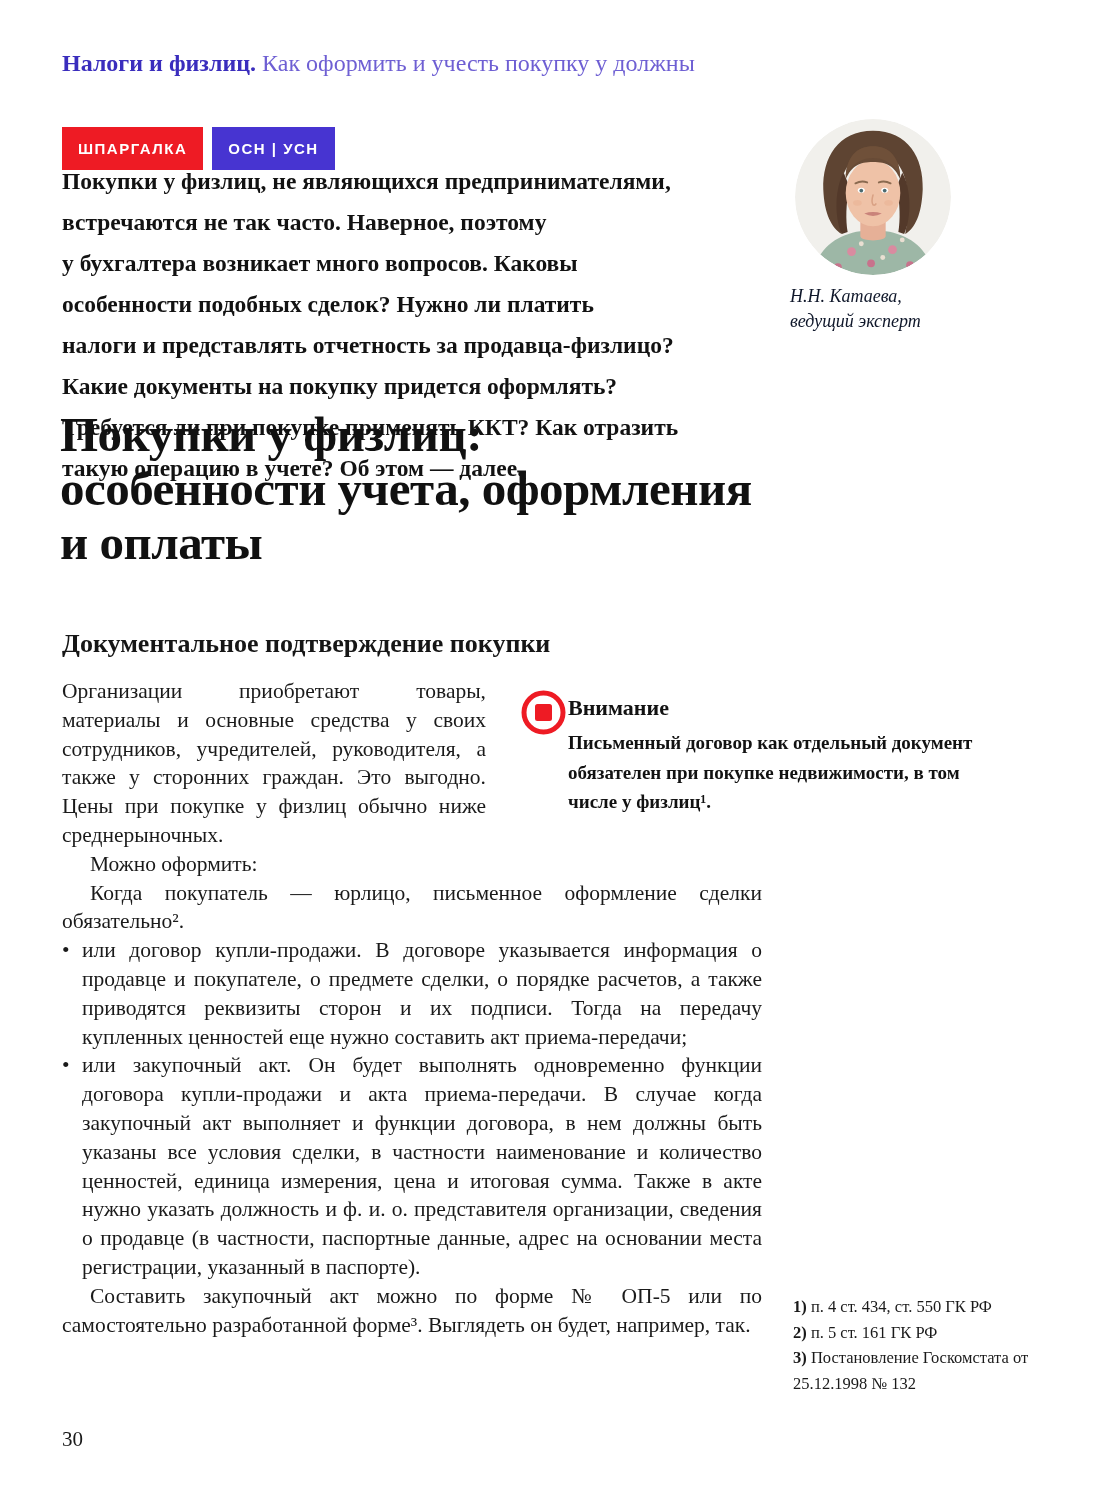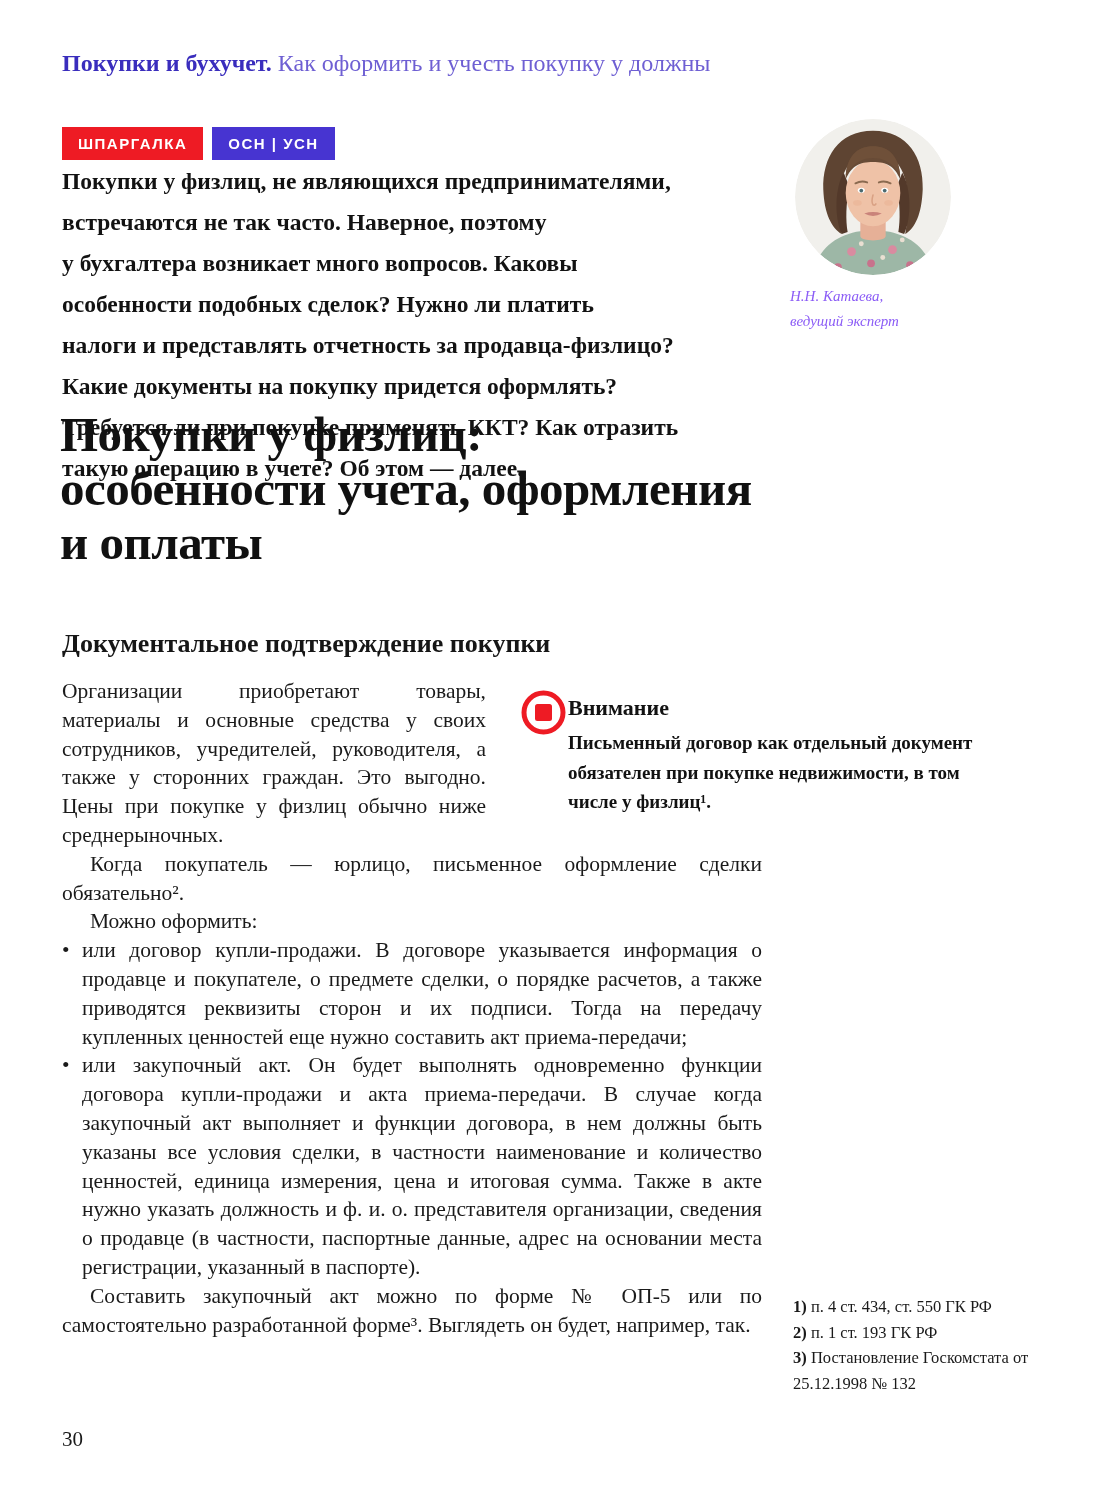--- a/index.html
+++ b/index.html
@@ -25,21 +25,21 @@
   .rubric .subtitle { color: #6e5fd3; }
 
   
   .badges {
     position: absolute;
     left: 62px; top: 127px;
     display: flex; gap: 9px;
   }
   .badge {
     display: inline-flex; align-items: center; justify-content: center;
-    height: 33px;
+    height: 43px;
     padding: 12px 16px;
     color: #ffffff;
     font-family: "Liberation Sans", sans-serif;
     font-weight: bold;
     font-size: 15px;
     letter-spacing: 1.5px;
     white-space: nowrap;
   }
   .badge-red { background: #ee1b24; }
   .badge-blue { background: #4734d1; }
@@ -64,23 +64,23 @@
   }
   .avatar {
     width: 156px; height: 156px;
     border-radius: 50%;
     overflow: hidden;
     margin-left: 5px;
   }
   .avatar svg { display: block; width: 100%; height: 100%; }
   .author-name, .author-role {
     font-style: italic;
-    font-size: 15px;
+    font-size: 18px;
     line-height: 25px;
-    color: #8b5cf6;
+    color: #0f172a;
   }
   .author-name { margin-top: 9px; }
 
   
   .main-title {
     position: absolute;
     left: 60px; top: 408px;
     width: 960px;
     font-weight: bold;
     font-size: 49px;
@@ -165,21 +165,21 @@
     font-size: 21px;
     color: #1a1a1a;
   }
 </style>
 </head>
 <body>
 
 <div class="page">
 
   <div class="rubric">
-    <span class="section-label">Покупки и бухучет.</span><span class="subtitle"> Как оформить и учесть покупку у должны</span>
+    <span class="section-label">Налоги и физлиц.</span><span class="subtitle"> Как оформить и учесть покупку у должны</span>
   </div>
 
   <div class="badges">
     <span class="badge badge-red">ШПАРГАЛКА</span>
     <span class="badge badge-blue">ОСН | УСН</span>
   </div>
 
   <div class="intro">Покупки у физлиц, не являющихся предпринимателями,
 встречаются не так часто. Наверное, поэтому
 у бухгалтера возникает много вопросов. Каковы
@@ -243,22 +243,22 @@
   </div>
 
   <h1 class="main-title">Покупки у физлиц:
 особенности учета, оформления
 и оплаты</h1>
 
   <h2 class="section-heading">Документальное подтверждение покупки</h2>
 
   <div class="body-col">
     <p class="p-first">Организации приобретают товары, материалы и основные средства у своих сотрудников, учредителей, руководителя, а также у сторонних граждан. Это выгодно. Цены при покупке у физлиц обычно ниже среднерыночных.</p>
+    <p class="indent">Можно оформить:</p>
     <p class="indent">Когда покупатель — юрлицо, письменное оформление сделки обязательно².</p>
-    <p class="indent">Можно оформить:</p>
     <div class="bullet-row">
       <span class="bullet-marker">•</span>
       <span class="bullet-text">или договор купли-продажи. В договоре указывается информация о продавце и покупателе, о предмете сделки, о порядке расчетов, а также приводятся реквизиты сторон и их подписи. Тогда на передачу купленных ценностей еще нужно составить акт приема-передачи;</span>
     </div>
     <div class="bullet-row">
       <span class="bullet-marker">•</span>
       <span class="bullet-text">или закупочный акт. Он будет выполнять одновременно функции договора купли-продажи и акта приема-передачи. В случае когда закупочный акт выполняет и функции договора, в нем должны быть указаны все условия сделки, в частности наименование и количество ценностей, единица измерения, цена и итоговая сумма. Также в акте нужно указать должность и ф. и. о. представителя организации, сведения о продавце (в частности, паспортные данные, адрес на основании места регистрации, указанный в паспорте).</span>
     </div>
     <p class="indent">Составить закупочный акт можно по форме № ОП-5 или по самостоятельно разработанной форме³. Выглядеть он будет, например, так.</p>
   </div>
@@ -274,21 +274,21 @@
       <div class="callout-title">Внимание</div>
       <div class="callout-body">Письменный договор как отдельный документ обязателен при покупке недвижимости, в том числе у физлиц¹.</div>
     </div>
   </div>
 
   <div class="footnotes">
     <div class="footnote">
       <span class="fn-num">1)</span><span> п. 4 ст. 434, ст. 550 ГК РФ</span>
     </div>
     <div class="footnote">
-      <span class="fn-num">2)</span><span> п. 1 ст. 193 ГК РФ</span>
+      <span class="fn-num">2)</span><span> п. 5 ст. 161 ГК РФ</span>
     </div>
     <div class="footnote">
       <span class="fn-num">3)</span><span> Постановление Госкомстата от 25.12.1998 № 132</span>
     </div>
   </div>
 
   <div class="page-number">30</div>
 
 </div>
 

